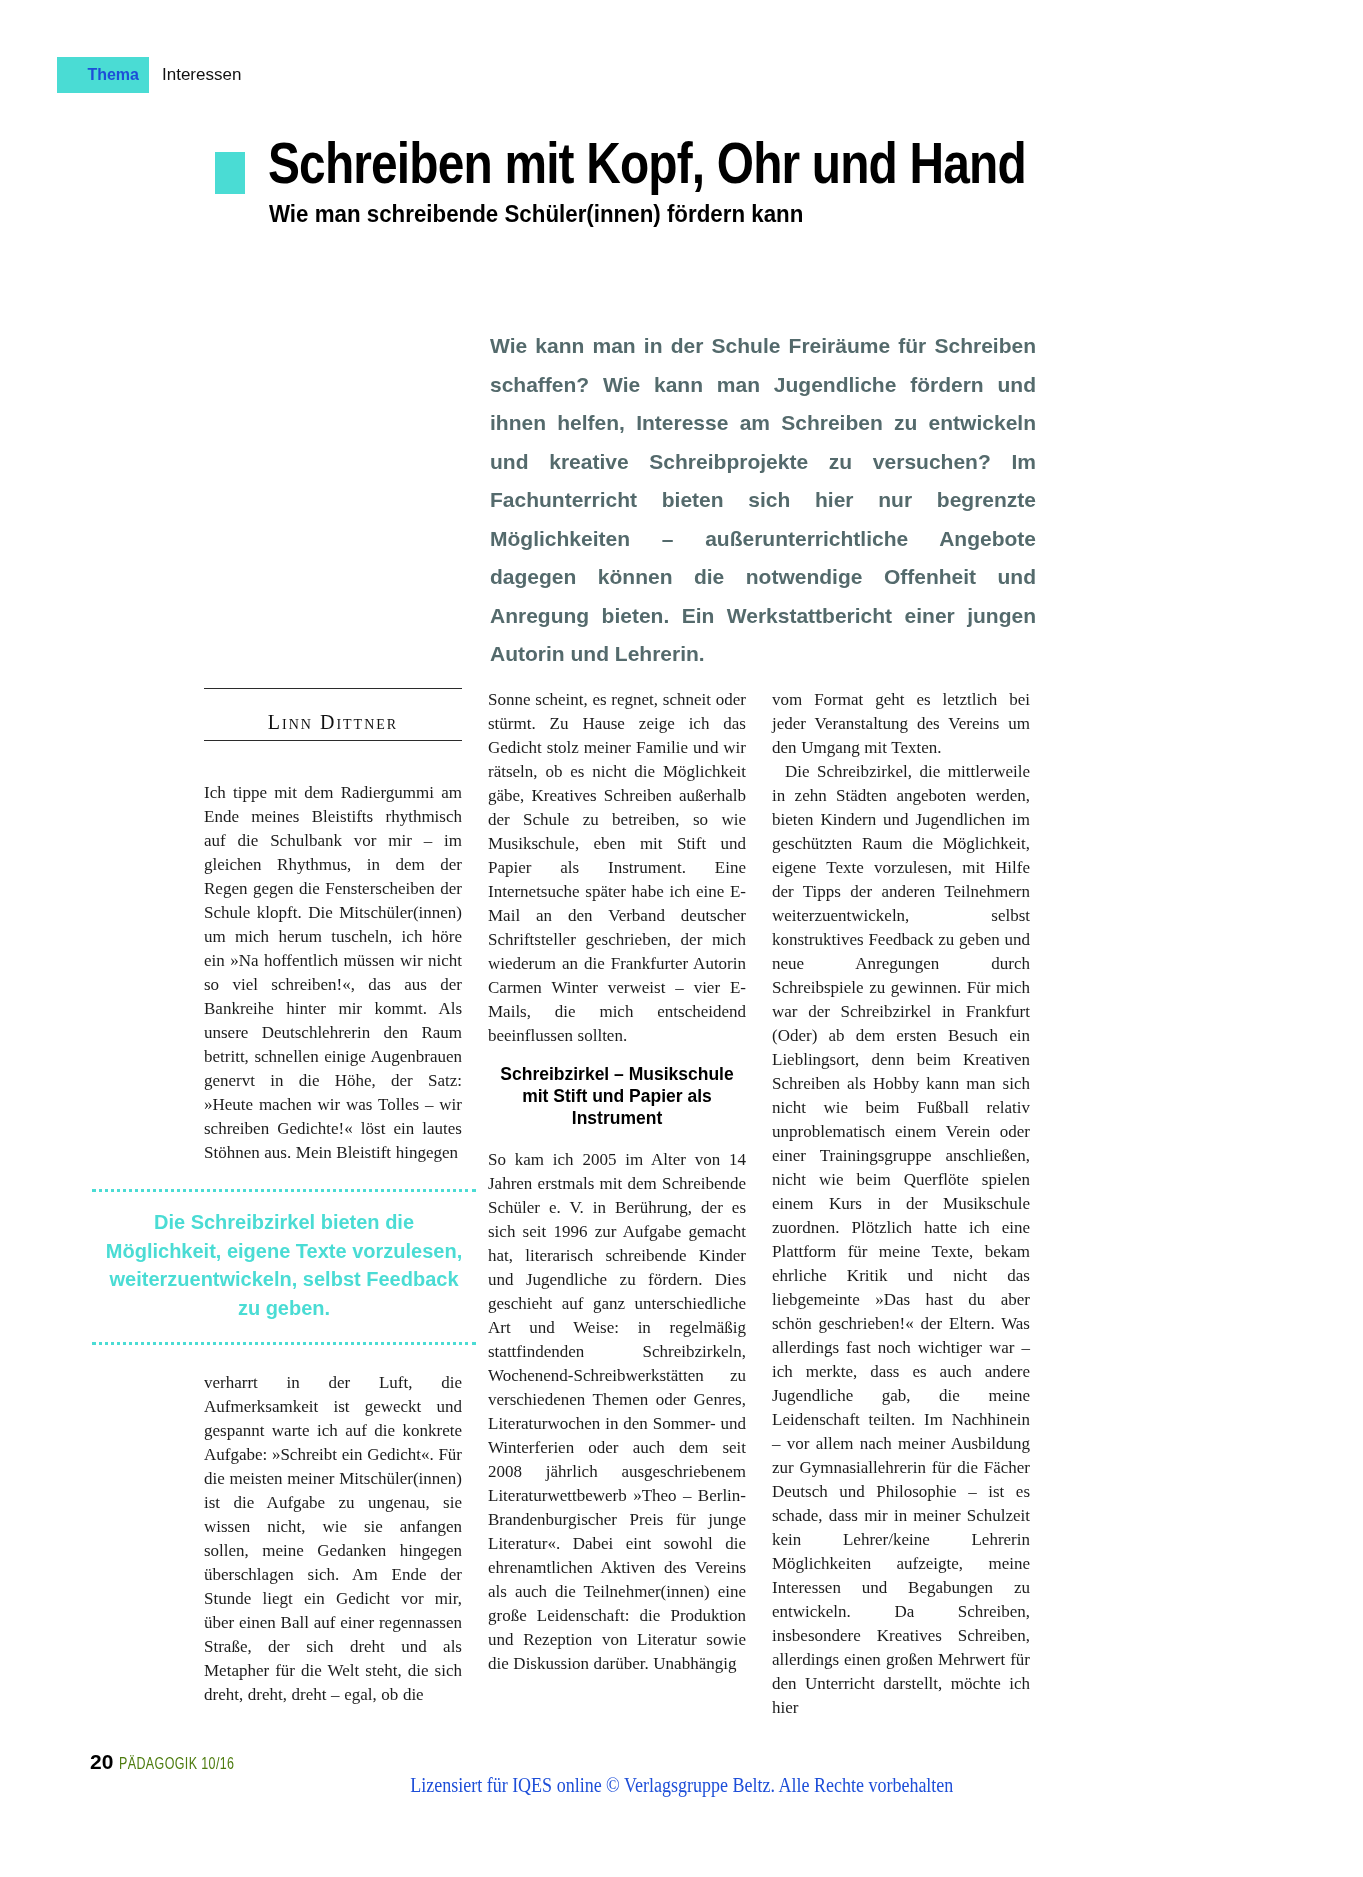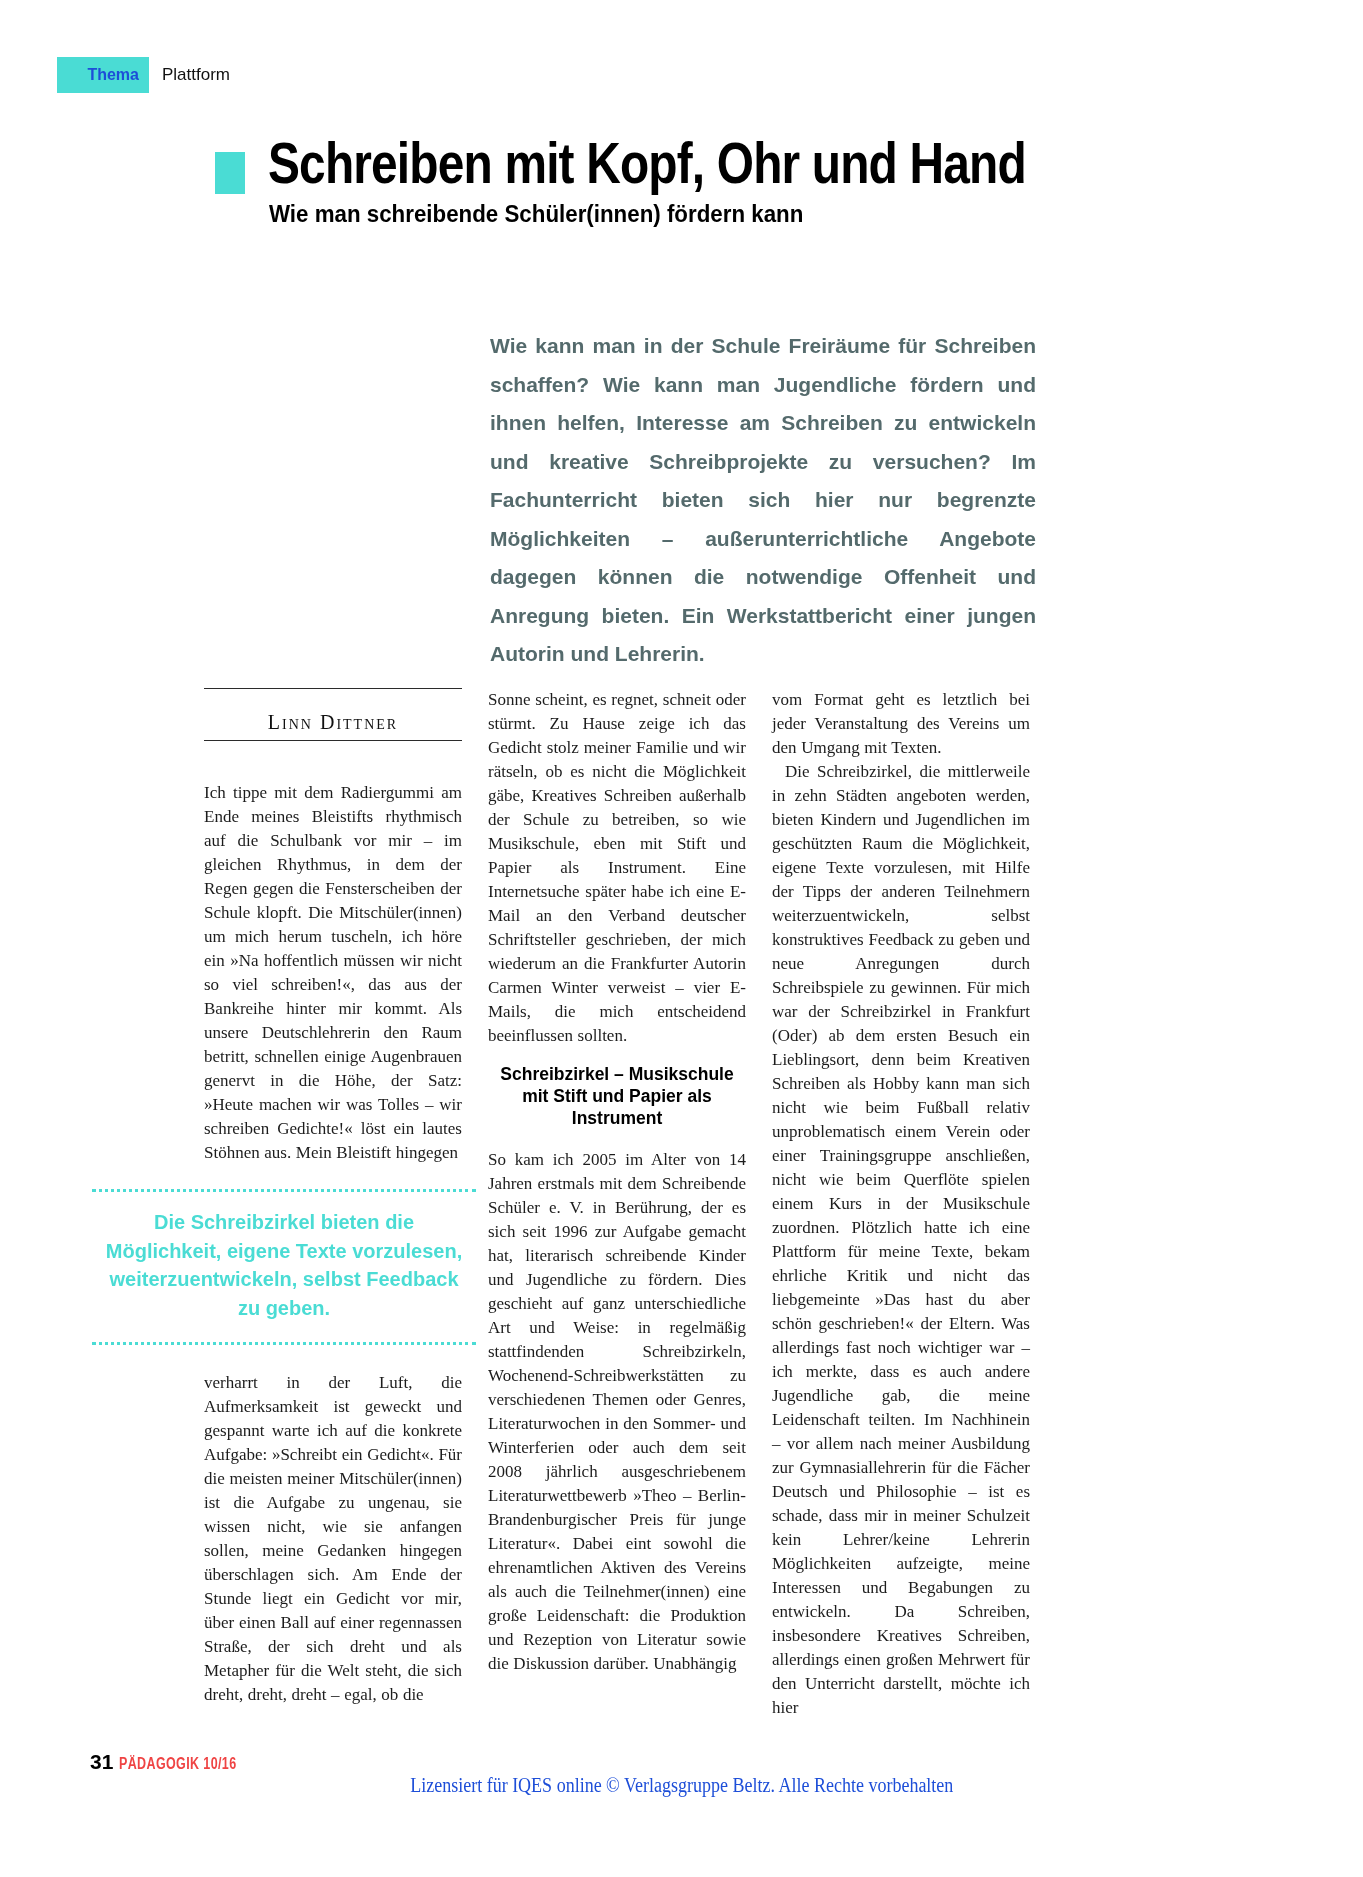--- a/index.html
+++ b/index.html
@@ -74,38 +74,38 @@
     font-weight:bold;font-size:17.5px;line-height:22px;
     text-align:center;color:#000;
   }
   .indent{text-indent:13px;}
   
   .folio{position:absolute;left:90px;top:1750px;display:flex;align-items:baseline;white-space:nowrap;}
   .pagenum{
     font-family:"Liberation Sans", sans-serif;font-weight:bold;font-size:21px;color:#000;
   }
   .journal{
-    margin-left:6px;font-family:"Liberation Sans", sans-serif;font-weight:bold;
-    font-size:16px;letter-spacing:.5px;color:#ef4444;
+    margin-left:6px;font-family:"Liberation Sans", sans-serif;font-weight:normal;
+    font-size:16px;letter-spacing:.5px;color:#4d7c0f;
   }
   .squeeze-j{display:inline-block;transform:scaleX(.78);transform-origin:0 50%;}
   .license{
     position:absolute;left:0;top:1774px;width:100%;text-align:center;
     font-family:"Liberation Serif", serif;font-size:20px;color:#1d4ed8;
   }
   .squeeze-c{display:inline-block;transform:scaleX(.9);}
 </style>
 </head>
 <body>
 
 <div class="page">
 
   <header class="topic-row">
     <span class="badge">Thema</span>
-    <span class="topic">Plattform</span>
+    <span class="topic">Interessen</span>
   </header>
 
   <span class="title-square"></span>
   <h1 class="title"><span class="squeeze">Schreiben mit Kopf, Ohr und Hand</span></h1>
   <h2 class="subtitle"><span class="squeeze-sub">Wie man schreibende Schüler(innen) fördern kann</span></h2>
 
   <p class="lead">Wie kann man in der Schule Freiräume für Schreiben schaffen? Wie kann man Jugendliche fördern und ihnen helfen, Interesse am Schreiben zu entwickeln und kreative Schreibprojekte zu versuchen? Im Fachunterricht bieten sich hier nur begrenzte Möglichkeiten – außerunterrichtliche Angebote dagegen können die notwendige Offenheit und Anregung bieten. Ein Werkstattbericht einer jungen Autorin und Lehrerin.</p>
 
   <div class="columns">
 
@@ -123,18 +123,18 @@
     </div>
 
     <div class="col">
       <p>vom Format geht es letztlich bei jeder Veranstaltung des Vereins um den Umgang mit Texten.</p>
       <p class="indent">Die Schreibzirkel, die mittlerweile in zehn Städten angeboten werden, bieten Kindern und Jugendlichen im geschützten Raum die Möglichkeit, eigene Texte vorzulesen, mit Hilfe der Tipps der anderen Teilnehmern weiterzuentwickeln, selbst konstruktives Feedback zu geben und neue Anregungen durch Schreibspiele zu gewinnen. Für mich war der Schreibzirkel in Frankfurt (Oder) ab dem ersten Besuch ein Lieblingsort, denn beim Kreativen Schreiben als Hobby kann man sich nicht wie beim Fußball relativ unproblematisch einem Verein oder einer Trainingsgruppe anschließen, nicht wie beim Querflöte spielen einem Kurs in der Musikschule zuordnen. Plötzlich hatte ich eine Plattform für meine Texte, bekam ehrliche Kritik und nicht das liebgemeinte »Das hast du aber schön geschrieben!« der Eltern. Was allerdings fast noch wichtiger war – ich merkte, dass es auch andere Jugendliche gab, die meine Leidenschaft teilten. Im Nachhinein – vor allem nach meiner Ausbildung zur Gymnasiallehrerin für die Fächer Deutsch und Philosophie – ist es schade, dass mir in meiner Schulzeit kein Lehrer/keine Lehrerin Möglichkeiten aufzeigte, meine Interessen und Begabungen zu entwickeln. Da Schreiben, insbesondere Kreatives Schreiben, allerdings einen großen Mehrwert für den Unterricht darstellt, möchte ich hier</p>
     </div>
 
   </div>
 
   <div class="folio">
-    <span class="pagenum">31</span>
+    <span class="pagenum">20</span>
     <span class="journal"><span class="squeeze-j">PÄDAGOGIK 10/16</span></span>
   </div>
   <div class="license"><span class="squeeze-c">Lizensiert für IQES online © Verlagsgruppe Beltz. Alle Rechte vorbehalten</span></div>
 
 </div>
 
 </body></html>

